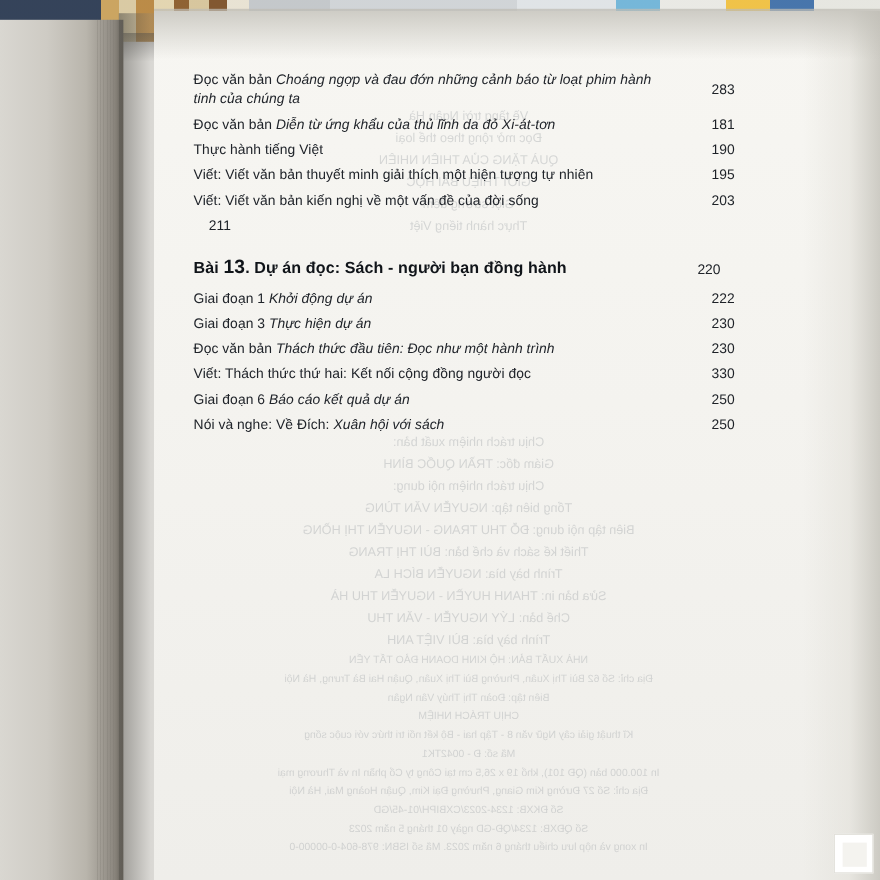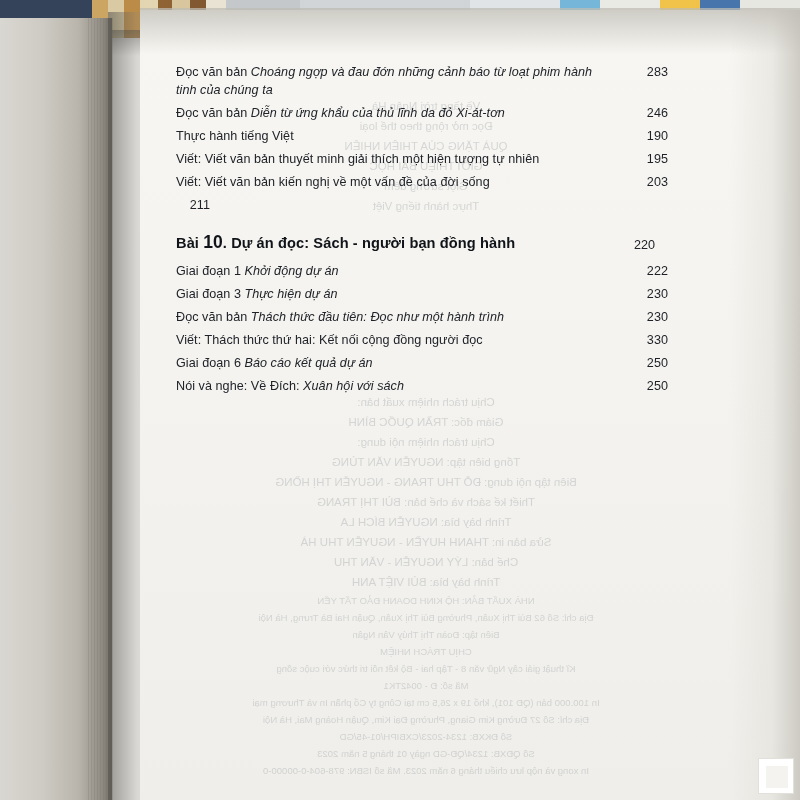--- a/index.html
+++ b/index.html
@@ -100,21 +100,21 @@
   
   .toc {
     position: absolute;
     left: 176px;
     top: 64px;
     width: 492px;
     color: #20242a;
   }
   .row {
     display: flex;
-    align-items: flex-start;
+    align-items: center;
     justify-content: space-between;
     font-size: 12.6px;
     line-height: 17.5px;
     margin-bottom: 5.5px;
     letter-spacing: 0.05px;
   }
   .row .txt {
     flex: 0 1 auto;
     max-width: 432px;
     padding-right: 8px;
@@ -247,21 +247,21 @@
 
   <div class="toc">
 
     <div class="row">
       <div class="txt"><span>Đọc văn bản </span><span class="it">Choáng ngợp và đau đớn những cảnh báo từ loạt phim hành tinh của chúng ta</span></div>
       <div class="pg">283</div>
     </div>
 
     <div class="row">
       <div class="txt"><span>Đọc văn bản </span><span class="it">Diễn từ ứng khẩu của thủ lĩnh da đỏ Xi-át-tơn</span></div>
-      <div class="pg">246</div>
+      <div class="pg">181</div>
     </div>
 
     <div class="row">
       <div class="txt"><span>Thực hành tiếng Việt</span></div>
       <div class="pg">190</div>
     </div>
 
     <div class="row">
       <div class="txt"><span>Viết: Viết văn bản thuyết minh giải thích một hiện tượng tự nhiên</span></div>
       <div class="pg">195</div>
@@ -270,21 +270,21 @@
     <div class="row">
       <div class="txt"><span>Viết: Viết văn bản kiến nghị về một vấn đề của đời sống</span></div>
       <div class="pg">203</div>
     </div>
 
     <div class="row">
       <div class="pg">211</div>
     </div>
 
     <div class="heading-row">
-      <div class="heading"><span>Bài </span><span class="big">10</span><span>. Dự án đọc: Sách - người bạn đồng hành</span></div>
+      <div class="heading"><span>Bài </span><span class="big">13</span><span>. Dự án đọc: Sách - người bạn đồng hành</span></div>
       <div class="pg">220</div>
     </div>
 
     <div class="row">
       <div class="txt"><span>Giai đoạn 1 </span><span class="it">Khởi động dự án</span></div>
       <div class="pg">222</div>
     </div>
 
     <div class="row">
       <div class="txt"><span>Giai đoạn 3 </span><span class="it">Thực hiện dự án</span></div>

